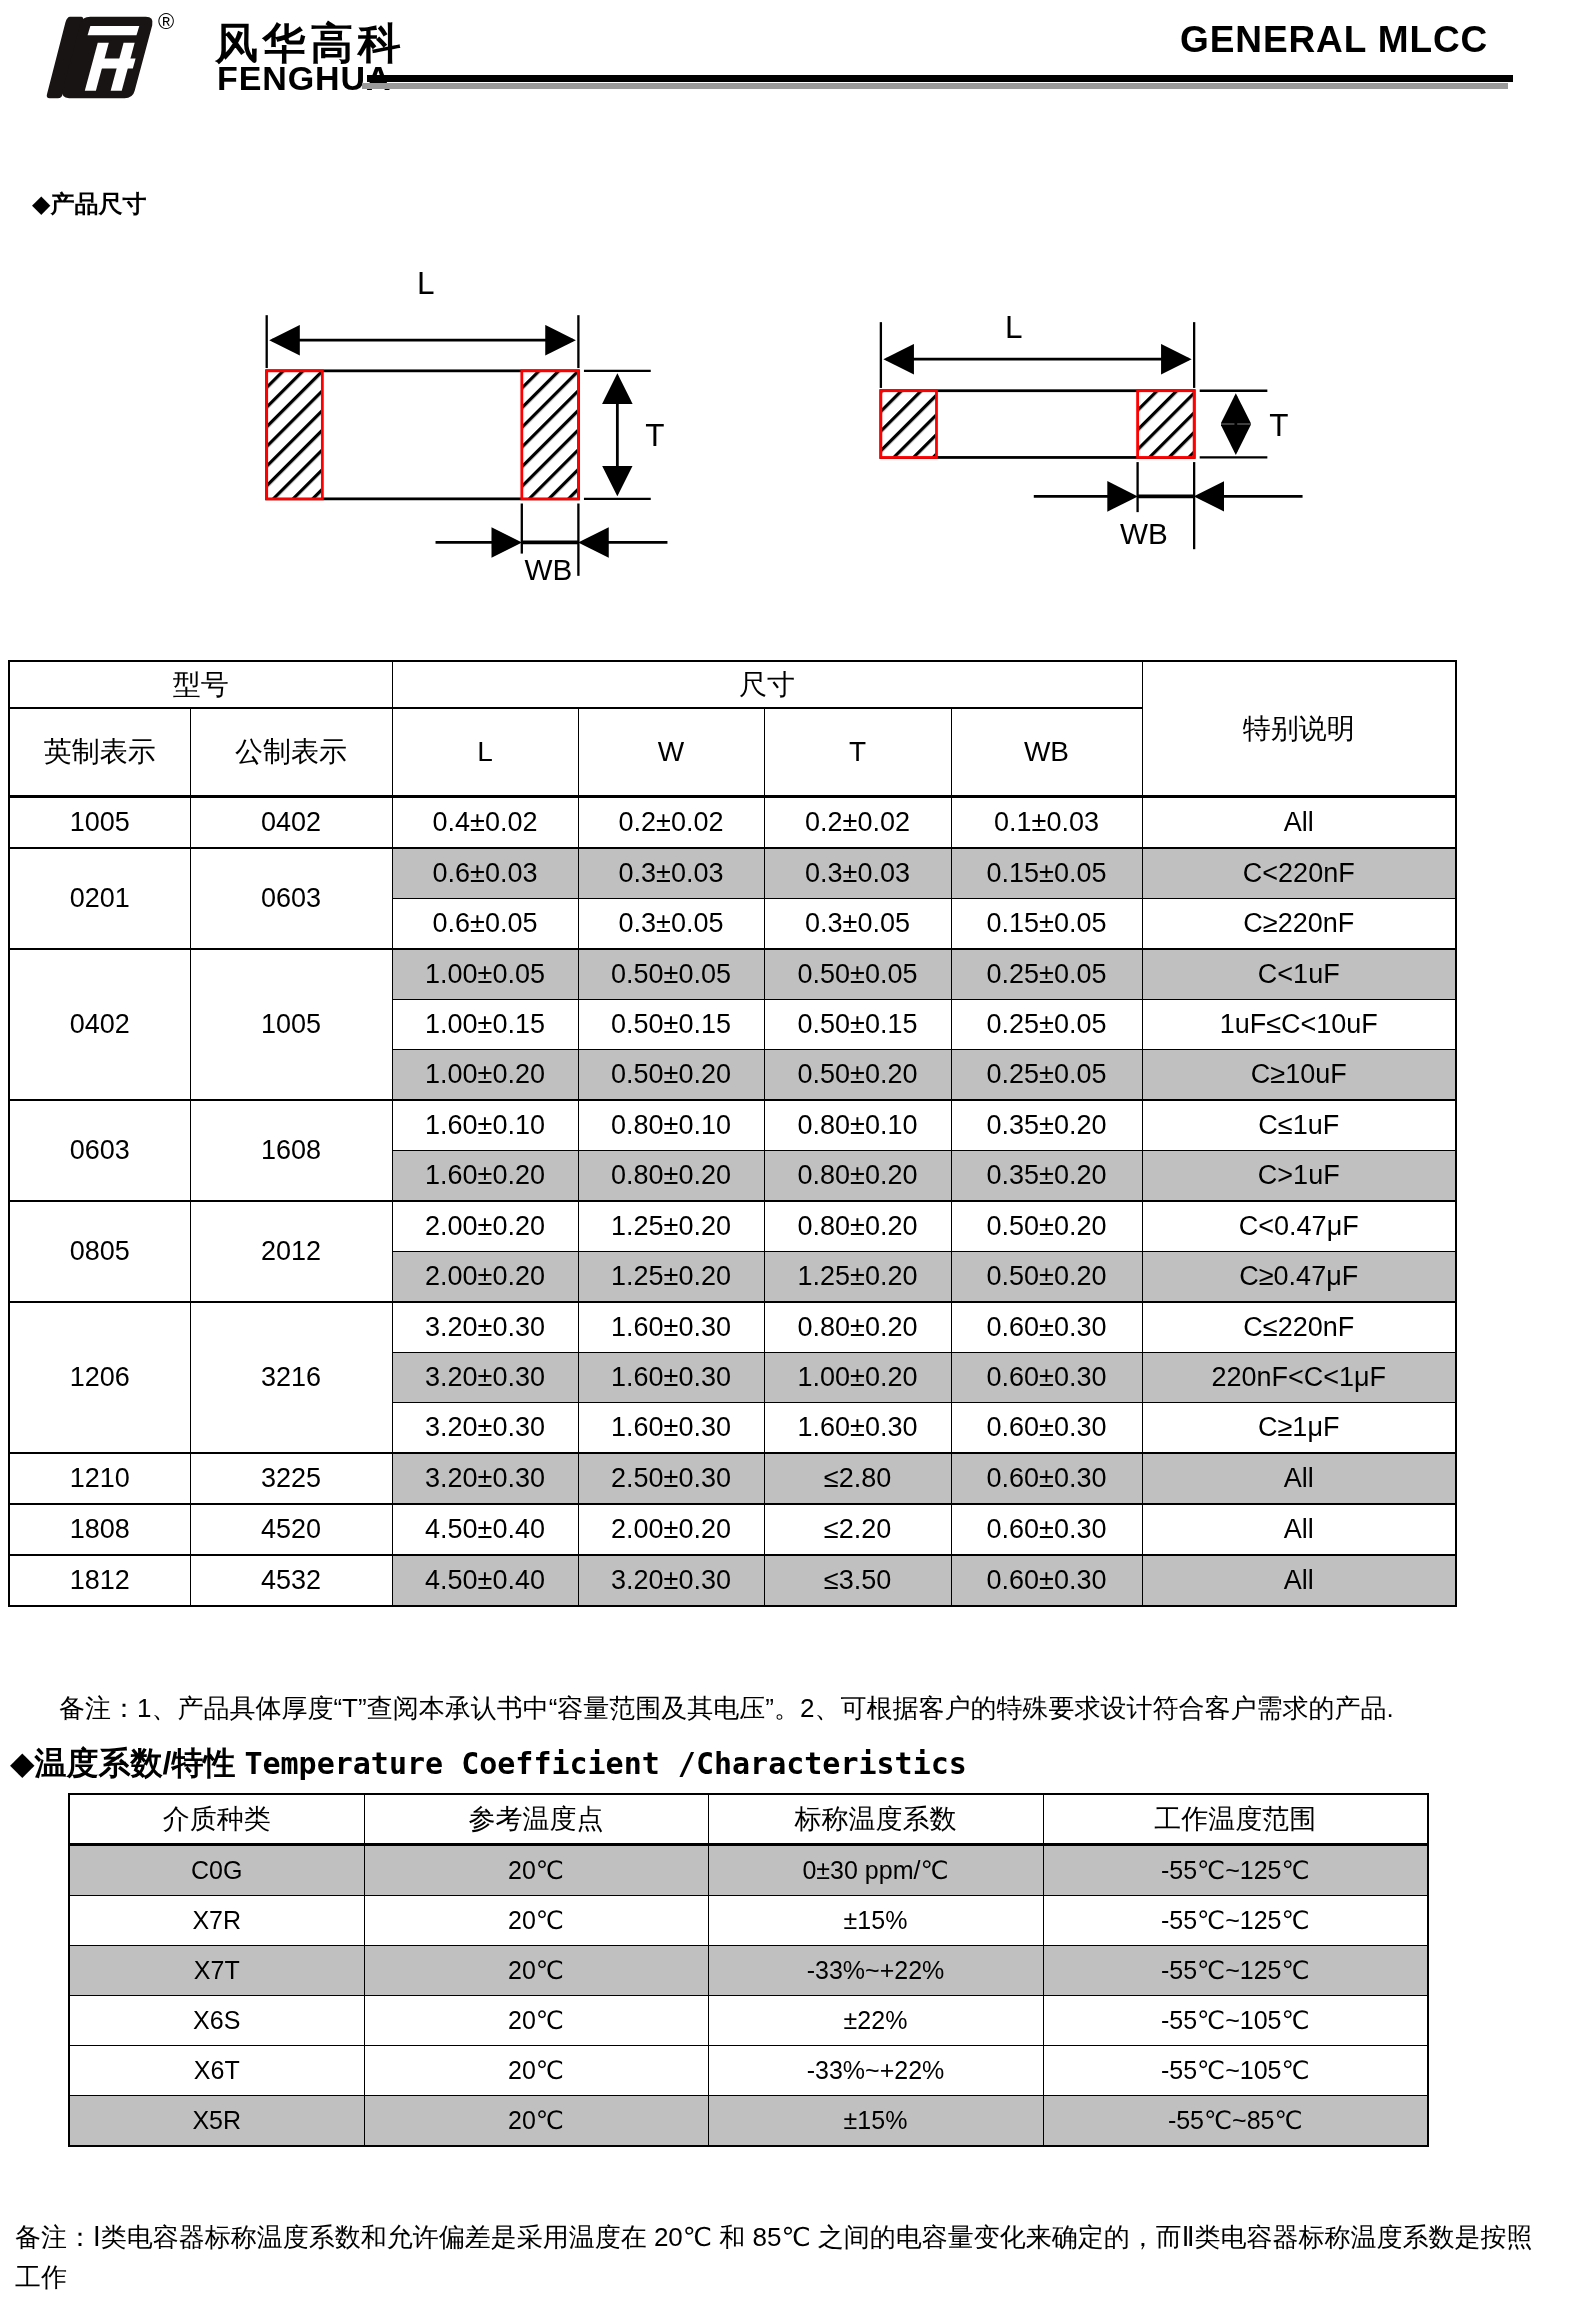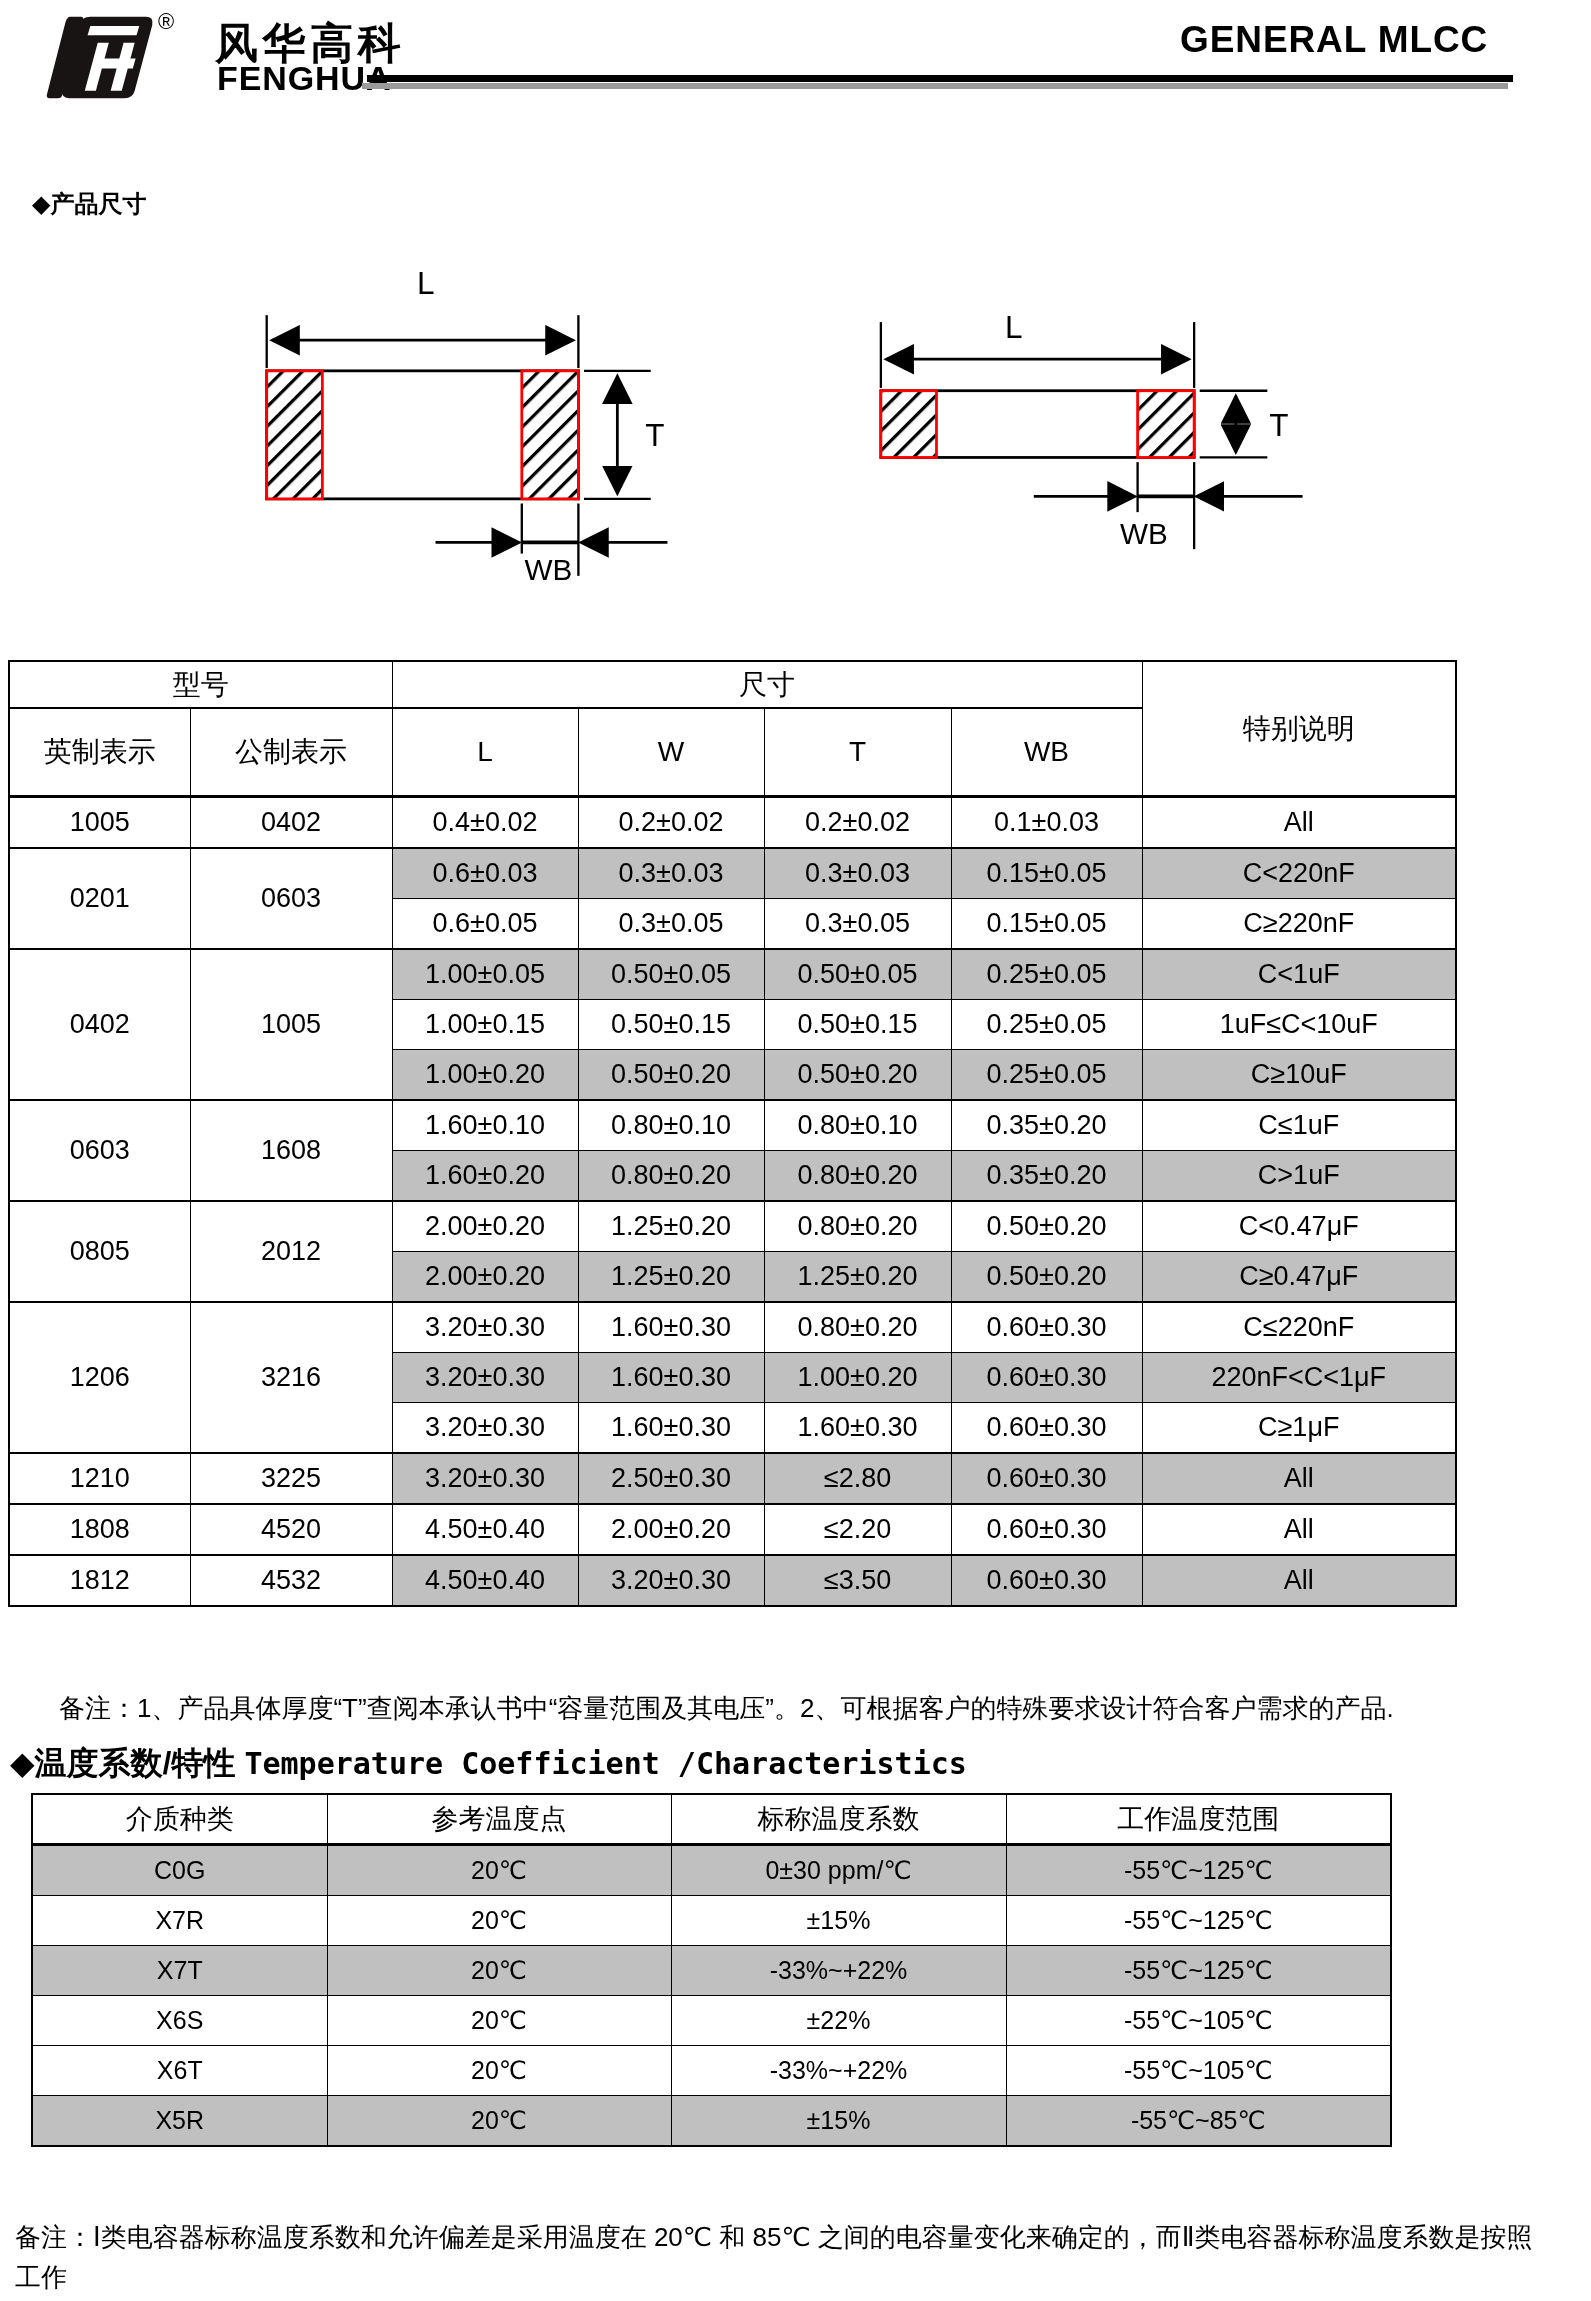--- a/index.html
+++ b/index.html
@@ -37,21 +37,21 @@
   #dim-table{left:8px;top:640px;margin-top:20px;}
   #dim-table{border:2.8px solid #000;}
   #dim-table thead tr.h1 th{height:45px;font-size:28px;}
   #dim-table thead tr.h2 th{height:86px;font-size:28px;}
   #dim-table thead{border-bottom:3.7px solid #000;}
   #dim-table thead tr.h1 th{border-bottom:2.8px solid #000;}
   #dim-table tbody td{height:49px;font-size:27px;}
   #dim-table tbody tr.group-start td{border-top:2.8px solid #000;}
 
   #tc-table{left:31px;top:1793px;}
-  #tc-table{border:2.8px solid #000;}
+  #tc-table{border:2.8px solid #000;margin-left:37px;}
   #tc-table thead th{height:48px;font-size:27px;}
   #tc-table thead{border-bottom:3.7px solid #000;}
   #tc-table tbody td{height:49px;font-size:25px;}
 
   
   svg text{font-family:"Liberation Sans","DejaVu Sans",sans-serif;fill:#000;}
 </style>
 </head>
 <body>
 

